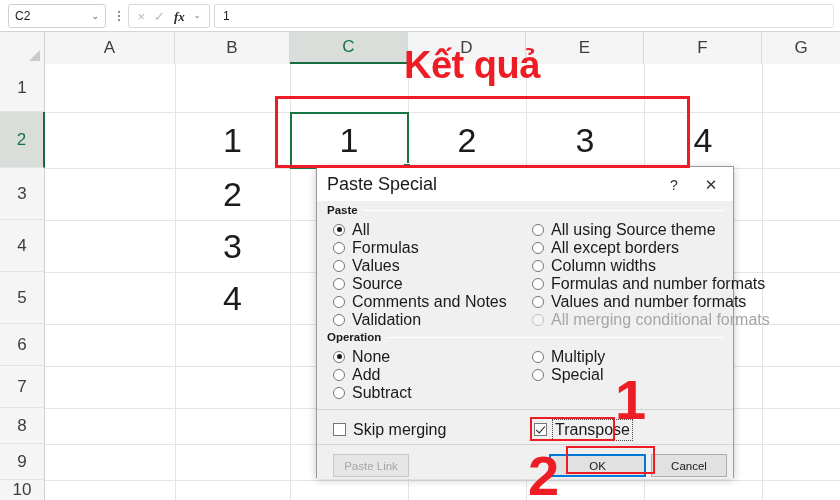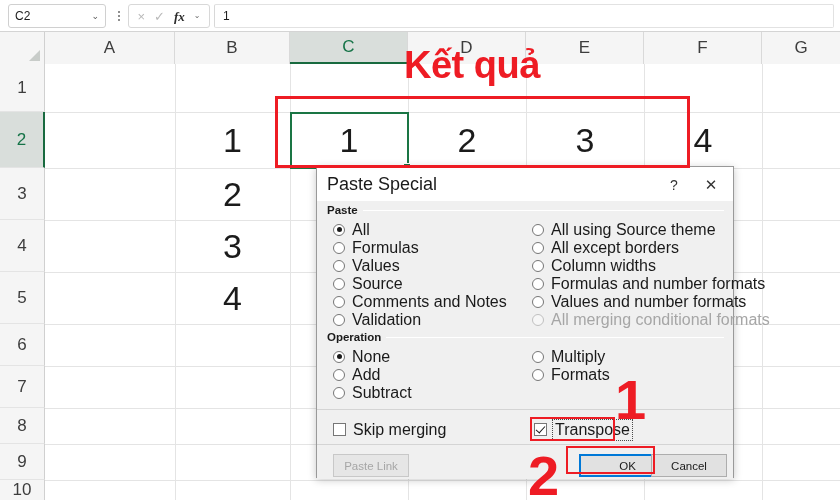--- a/index.html
+++ b/index.html
@@ -551,38 +551,38 @@
       <div class="radio-row" style="left:16px;top:183px;">
         <span class="radio"></span>
         <span class="radio-label">Subtract</span>
       </div>
       <div class="radio-row" style="left:215px;top:147px;">
         <span class="radio"></span>
         <span class="radio-label">Multiply</span>
       </div>
       <div class="radio-row" style="left:215px;top:165px;">
         <span class="radio"></span>
-        <span class="radio-label">Formats</span>
+        <span class="radio-label">Special</span>
       </div>
 
       <div class="dlg-sep" style="top:208px;"></div>
 
       <div class="check-row" style="left:16px;top:220px;">
         <span class="cbox"></span>
         <span class="radio-label">Skip merging</span>
       </div>
       <div class="check-row" style="left:217px;top:220px;">
         <span class="cbox on"></span>
         <span class="radio-label focus-dots">Transpose</span>
       </div>
 
       <div class="dlg-sep" style="top:243px;"></div>
 
       <div class="dlg-btn disabled" style="left:16px;top:253px;width:76px;">Paste Link</div>
-      <div class="dlg-btn default" style="left:262px;top:253px;width:97px;">OK</div>
+      <div class="dlg-btn default" style="left:232px;top:253px;width:97px;">OK</div>
       <div class="dlg-btn" style="left:334px;top:253px;width:76px;">Cancel</div>
 
     </div>
   </div>
 
   <div class="anno-box-thin" style="left:530px;top:417px;width:85px;height:24px;"></div>
   <div class="anno-box-thin" style="left:566px;top:446px;width:89px;height:28px;"></div>
   <div class="anno-text anno-num anno-num-1">1</div>
   <div class="anno-text anno-num anno-num-2">2</div>
 

